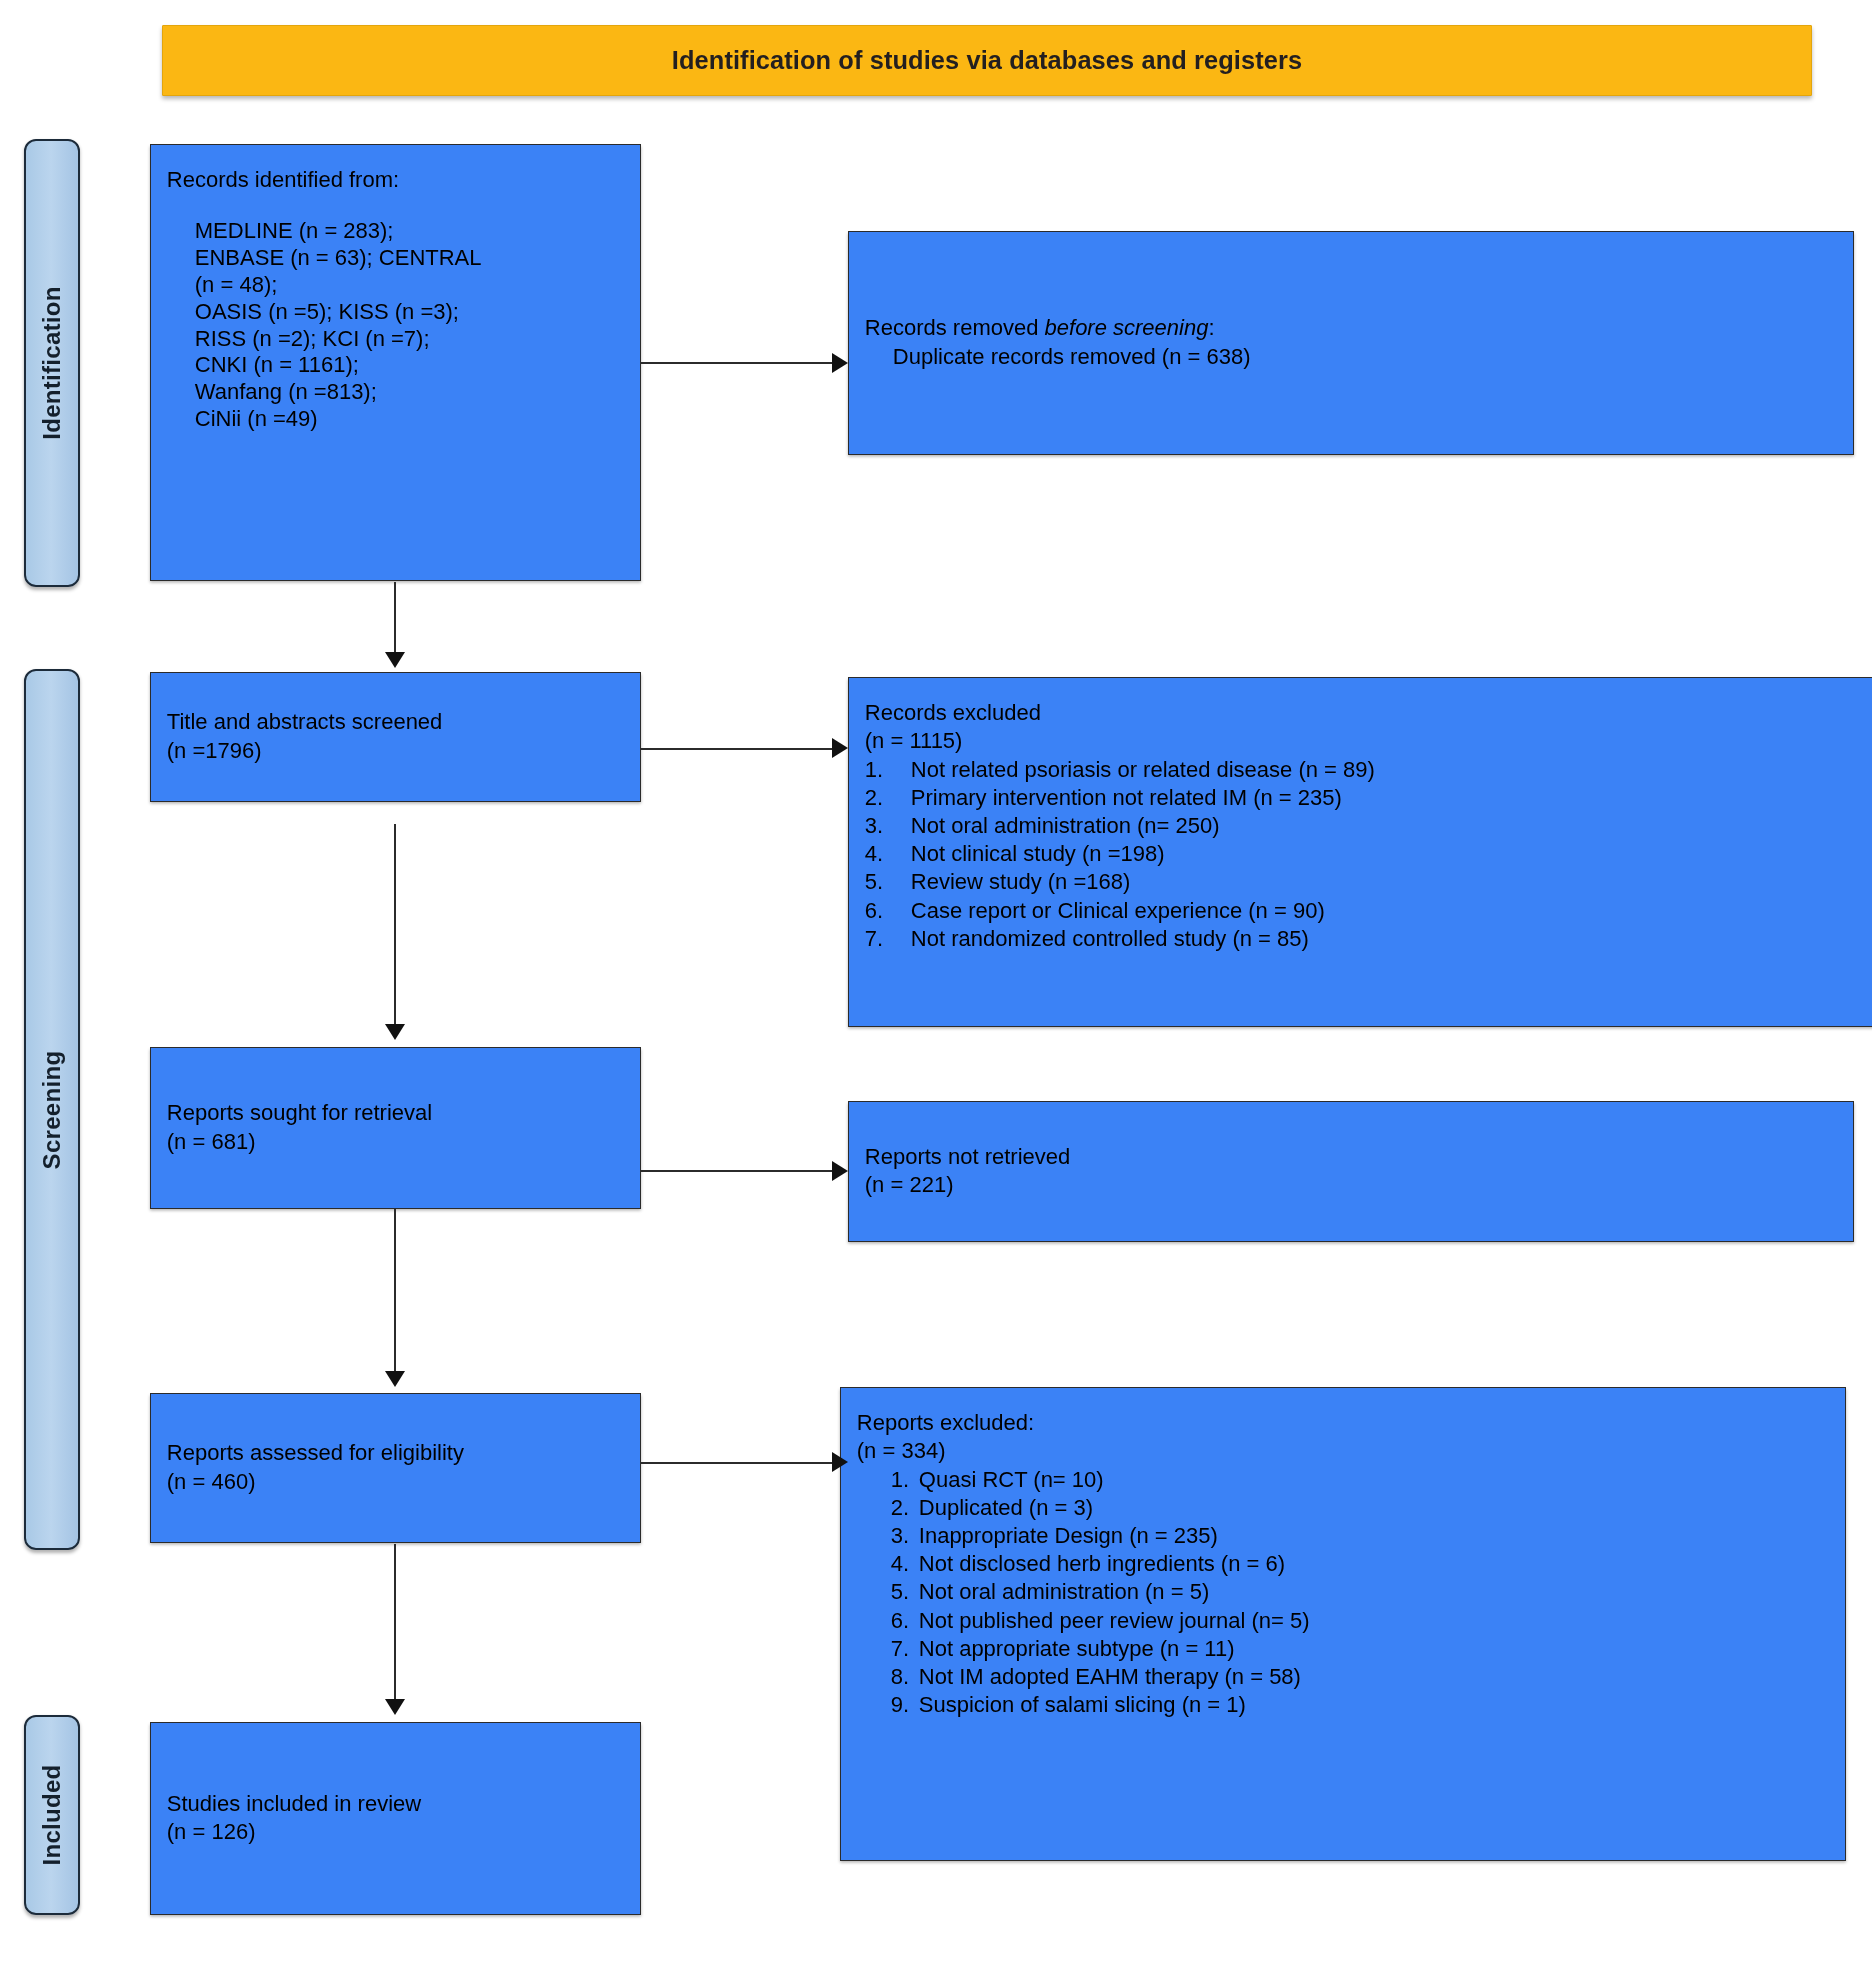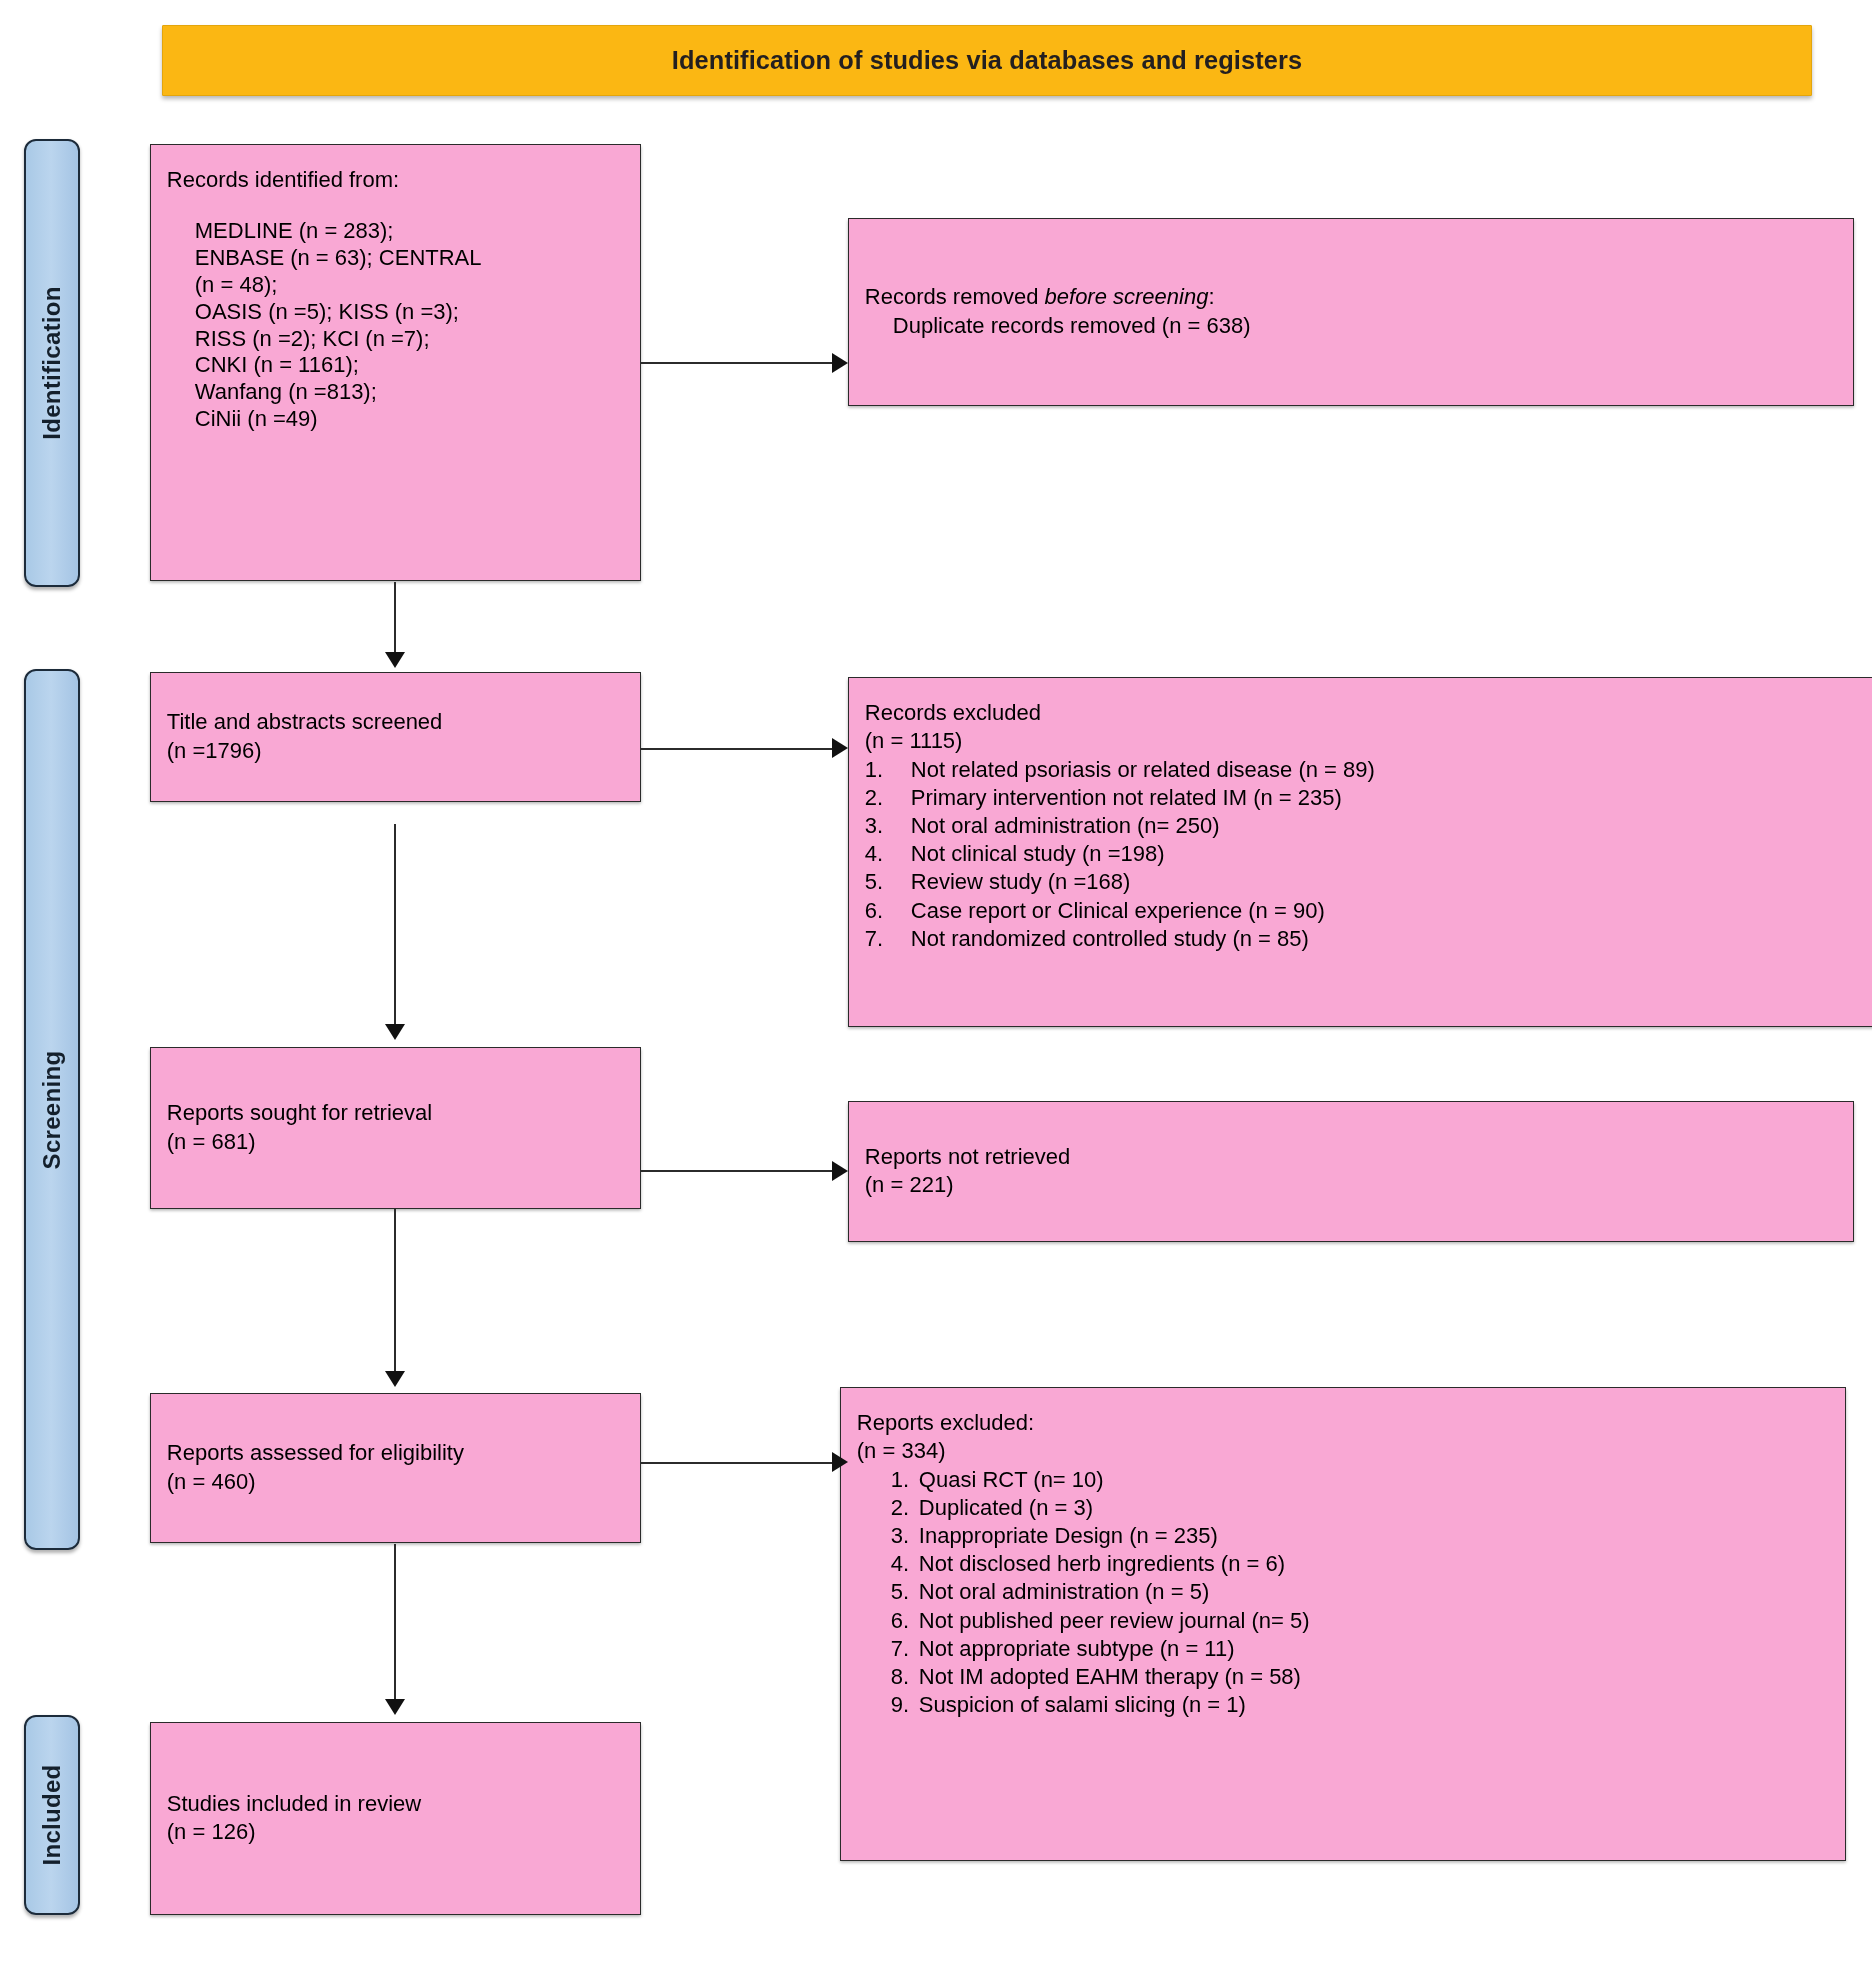--- a/index.html
+++ b/index.html
@@ -66,21 +66,21 @@
     color: #14202c;
     letter-spacing: 0.3px;
   }
   #stage-identification { left: 24px; top: 139px;  width: 56px; height: 448px; }
   #stage-screening      { left: 24px; top: 669px; width: 56px; height: 881px; }
   #stage-included       { left: 24px; top: 1715px; width: 56px; height: 200px; }
 
   
   .fbox {
     position: absolute;
-    background: #f9a8d4;
+    background: #3b82f6;
     border: 1.8px solid #2b2b2b;
     box-sizing: border-box;
     box-shadow: 0 2.4px 3px rgba(0,0,0,0.30);
     padding: 0;
   }
   .fbox .inner {
     position: absolute;
     left: 0; right: 0;
     padding: 0 15.8px;
   }
@@ -119,21 +119,21 @@
   }
   ol.numlist.narrow { padding-left: 34px; }
   ol.numlist.narrow li .num {
     width: 28px;
     flex: 0 0 28px;
   }
   ol.numlist li .txt { flex: 1 1 auto; }
 
   
   #box-identified    { left: 150px;  top: 144px;  width: 491px;  height: 437px; }
-  #box-removed       { left: 848px; top: 218px;  width: 1006px; height: 188px; }
+  #box-removed       { left: 848px; top: 231px;  width: 1006px; height: 224px; }
   #box-screened      { left: 150px;  top: 672px; width: 491px;  height: 130px; }
   #box-rec-excluded  { left: 848px; top: 677px; width: 1154px; height: 350px; }
   #box-sought        { left: 150px;  top: 1047px; width: 491px;  height: 162px; }
   #box-notretrieved  { left: 848px; top: 1101px; width: 1006px; height: 141px; }
   #box-assessed      { left: 150px;  top: 1393px; width: 491px;  height: 150px; }
   #box-rep-excluded  { left: 840px; top: 1387px; width: 1006px; height: 474px; }
   #box-included      { left: 150px;  top: 1722px; width: 491px;  height: 193px; }
 
   
   .conn { position: absolute; background: #2b2b2b; }

